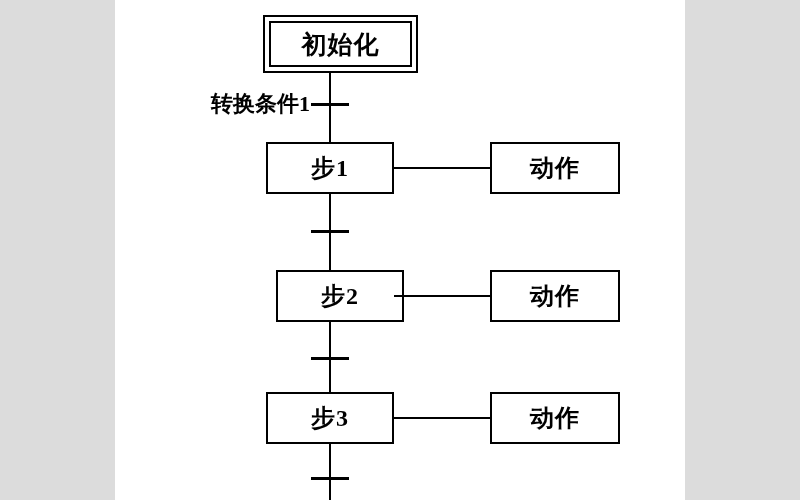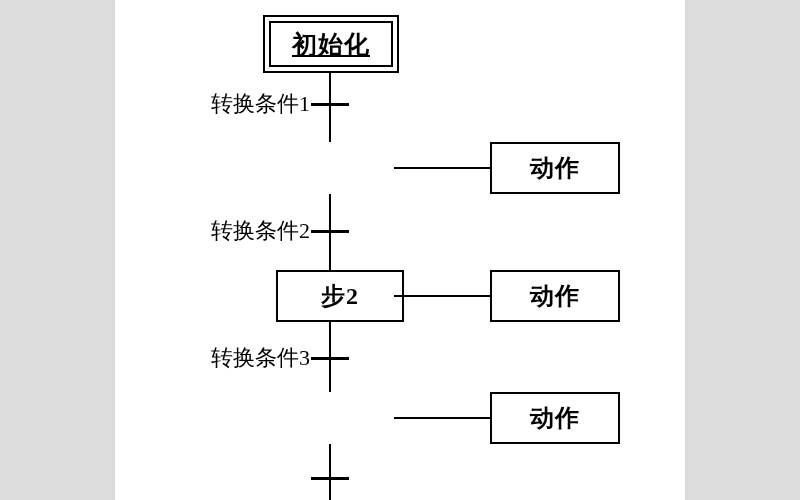--- a/index.html
+++ b/index.html
@@ -22,26 +22,25 @@
     height: 500px;
     background: #dcdcdc;
   }
   .band.left { left: 0; }
   .band.right { right: 0; }
 
   .init-outer {
     position: absolute;
     left: 263px;
     top: 15px;
-    width: 136px;
+    width: 155px;
     height: 58px;
     border: 2px solid #000;
     background: #fff;
     padding: 4px;
-    text-decoration: underline;
   }
   .init-inner {
     width: 100%;
     height: 100%;
     border: 2px solid #000;
     display: flex;
     align-items: center;
     justify-content: center;
     font-size: 25px;
     font-weight: bold;
@@ -75,21 +74,21 @@
     position: absolute;
     left: 311px;
     width: 38px;
     height: 3px;
     background: #000;
   }
   .t-label {
     position: absolute;
     right: 490px;
     font-size: 22px;
-    font-weight: normal;
+    font-weight: bold;
     white-space: nowrap;
     text-align: right;
     line-height: 24px;
   }
 </style>
 </head>
 <body>
 
 <div class="canvas">
 
@@ -104,26 +103,26 @@
   <div class="vline" style="top:194px;height:76px"></div>
   <div class="vline" style="top:322px;height:70px"></div>
   <div class="vline" style="top:444px;height:56px"></div>
 
   <div class="tick" style="top:103px"></div>
   <div class="tick" style="top:230px"></div>
   <div class="tick" style="top:357px"></div>
   <div class="tick" style="top:477px"></div>
 
   <div class="t-label" style="top:92px">转换条件1</div>
-  <div class="t-label" style="top:219px">转换条件2</div>
-  <div class="t-label" style="top:346px">转换条件3</div>
 
+  <div class="box" style="left:266px;top:142px;width:128px;height:52px">步1</div>
   <div class="hline" style="left:394px;top:167px;width:96px"></div>
   <div class="box" style="left:490px;top:142px;width:130px;height:52px">动作</div>
 
   <div class="box" style="left:276px;top:270px;width:128px;height:52px">步2</div>
   <div class="hline" style="left:394px;top:295px;width:96px"></div>
   <div class="box" style="left:490px;top:270px;width:130px;height:52px">动作</div>
 
+  <div class="box" style="left:266px;top:392px;width:128px;height:52px">步3</div>
   <div class="hline" style="left:394px;top:417px;width:96px"></div>
   <div class="box" style="left:490px;top:392px;width:130px;height:52px">动作</div>
 
 </div>
 
 </body></html>

